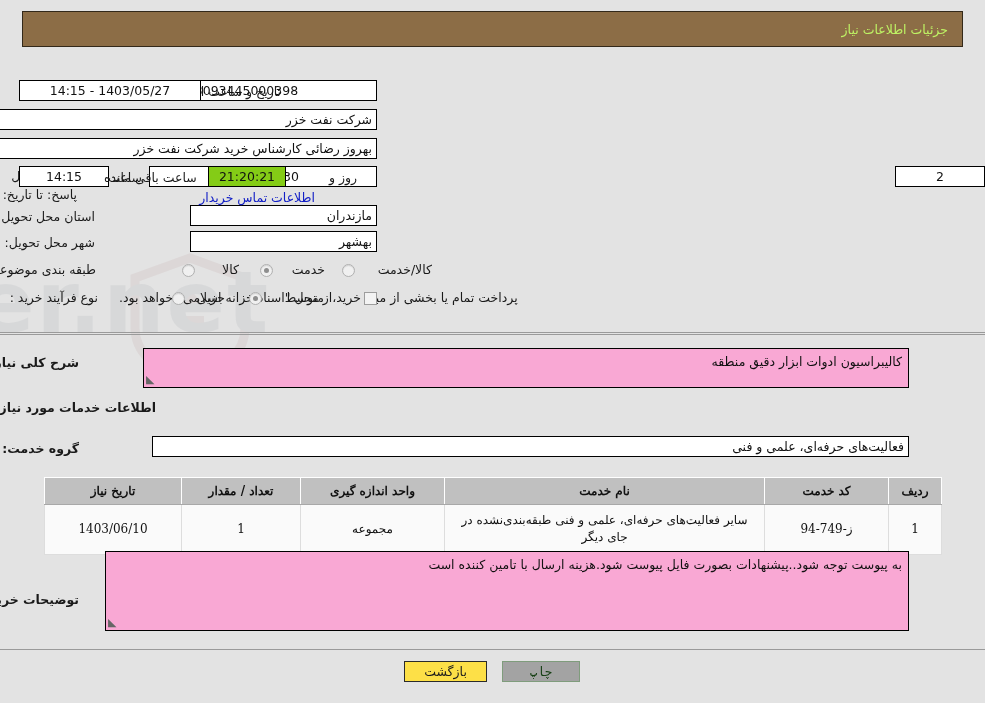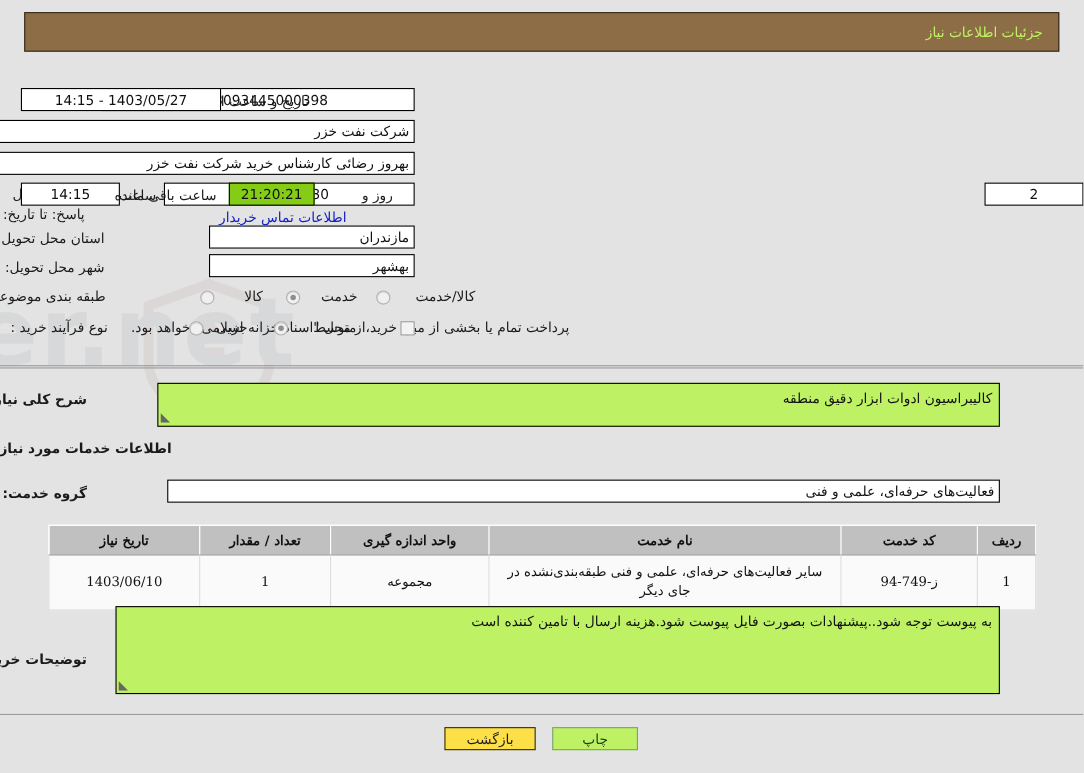--- a/index.html
+++ b/index.html
@@ -118,21 +118,21 @@
     background: #f3f3f3;
     border: 1px solid #9d9d9d;
     box-sizing: border-box;
     z-index: 5;
   }
 
   
   .ta {
     position: absolute;
     box-sizing: border-box;
-    background: #bef264;
+    background: #f9a8d4;
     border: 1px solid #000000;
     font-size: 12.5px;
     color: #111111;
     padding: 4px 6px 0 6px;
     line-height: 1.5;
     z-index: 4;
     overflow: hidden;
   }
   .ta .grip {
     position: absolute;
@@ -184,21 +184,21 @@
     box-sizing: border-box;
     height: 21px;
     border: 1px solid #7a7a7a;
     font-size: 12.5px;
     display: flex;
     align-items: center;
     justify-content: center;
     cursor: pointer;
     z-index: 5;
   }
-  .btn-print  { background: #bef264; border-color: #7f9c7c; color: #163f14; }
+  .btn-print  { background: #a3a3a3; border-color: #7f9c7c; color: #163f14; font-family: Liberation Mono, monospace; }
   .btn-back   { background: #fde047; border-color: #2a2a2a; color: #1d1d1d; }
 </style>
 </head>
 <body>
 
 <div class="page">
 
   <svg class="watermark" viewBox="0 0 985 180">
     <g fill="#9aa0a8">
       <path d="M175 255 m0 0"></path>

